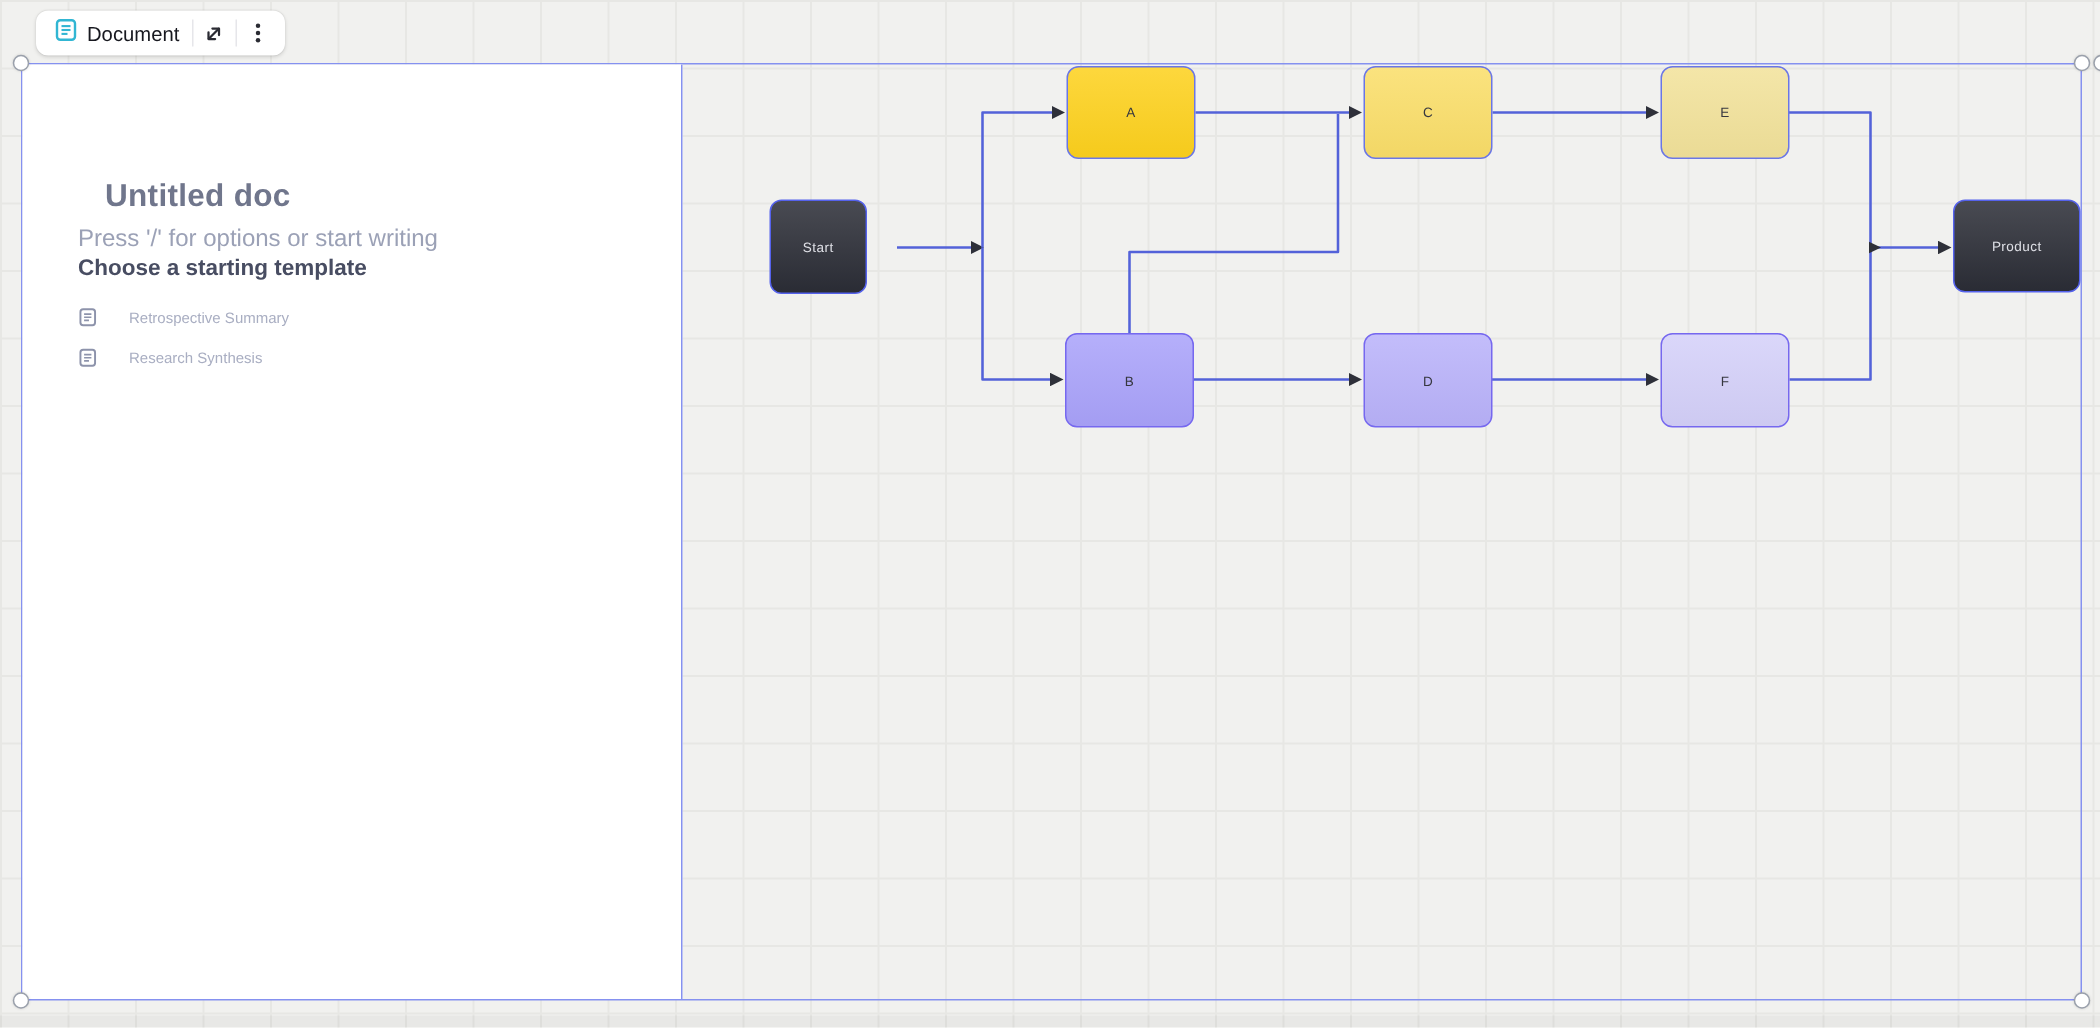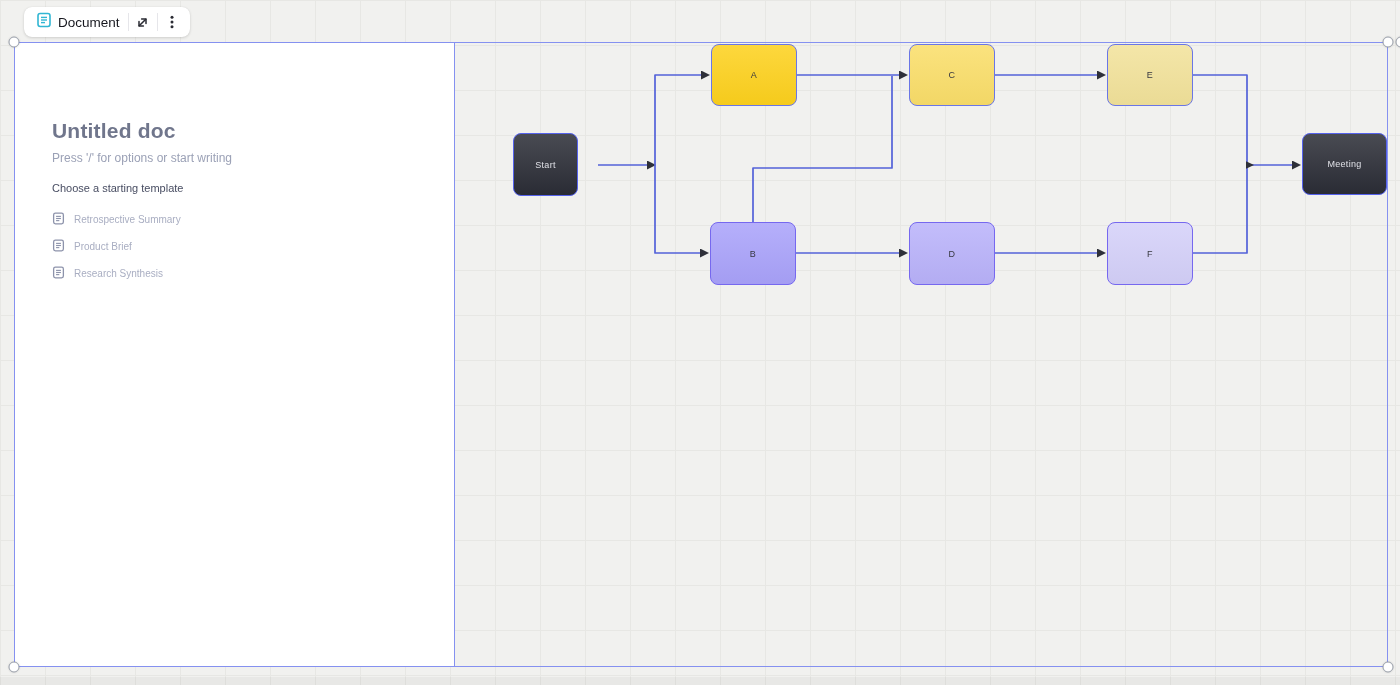--- a/index.html
+++ b/index.html
@@ -24,25 +24,25 @@
   
   .toolbar{position:absolute;left:24px;top:7px;height:30px;z-index:40;
     background:#fff;border-radius:8px;box-shadow:0 1px 3px rgba(0,0,0,.14),0 0 1px rgba(0,0,0,.1);
     display:flex;align-items:center;padding:0 4px;}
   .tb-group{display:flex;align-items:center;gap:6px;padding:0 8px;height:100%;cursor:pointer;}
   .tb-label{font-size:13.5px;font-weight:500;color:#17181f;}
   .tb-sep{width:1px;height:18px;background:#e6e6ea;}
   .tb-btn{display:flex;align-items:center;justify-content:center;width:28px;height:100%;cursor:pointer;}
 
   
-  .doc-title{margin-top:76px;font-size:21px;font-weight:600;color:#70768c;letter-spacing:.2px;}
-  .doc-sub{margin-top:8px;font-size:12px;color:#9ba1b6;}
-  .tpl-heading{margin-top:17px;font-size:11px;font-weight:400;color:#484d62;}
+  .doc-title{margin-top:76px;font-size:21px;font-weight:600;color:#70768c;letter-spacing:.2px;margin-left:18px;}
+  .doc-sub{margin-top:8px;font-size:16px;color:#9ba1b6;}
+  .tpl-heading{margin-top:1px;font-size:15px;font-weight:700;color:#484d62;}
   .tpl-list{margin-top:12px;display:flex;flex-direction:column;}
-  .tpl-item{display:flex;align-items:center;gap:9px;height:27px;cursor:pointer;}
+  .tpl-item{display:flex;align-items:center;gap:21px;height:27px;cursor:pointer;}
   .tpl-item span{font-size:10px;color:#a9aec2;}
 
   
   .node{position:absolute;display:flex;align-items:center;justify-content:center;
     border-radius:8px;border:1.5px solid;box-sizing:border-box;font-size:9px;
     letter-spacing:.3px;z-index:20;cursor:pointer;
     background-image:linear-gradient(rgba(255,255,255,.14),rgba(0,0,0,.03));}
   svg.edges{position:absolute;left:0;top:0;z-index:15;pointer-events:none;}
 </style>
 </head>
@@ -58,29 +58,20 @@
     <div class="tpl-heading">Choose a starting template</div>
     <div class="tpl-list">
         <div class="tpl-item">
           <span><svg width="13" height="13" viewBox="0 0 16 16" fill="none">
               <rect x="2" y="1.5" width="12" height="13" rx="2.2" stroke="#8d93ab" stroke-width="1.6"></rect>
               <line x1="5" y1="5.4" x2="11" y2="5.4" stroke="#8d93ab" stroke-width="1.4"></line>
               <line x1="5" y1="8" x2="11" y2="8" stroke="#8d93ab" stroke-width="1.4"></line>
               <line x1="5" y1="10.6" x2="9" y2="10.6" stroke="#8d93ab" stroke-width="1.4"></line>
             </svg></span>
           <span>Retrospective Summary</span>
-        </div>
-        <div class="tpl-item">
-          <span><svg width="13" height="13" viewBox="0 0 16 16" fill="none">
-              <rect x="2" y="1.5" width="12" height="13" rx="2.2" stroke="#8d93ab" stroke-width="1.6"></rect>
-              <line x1="5" y1="5.4" x2="11" y2="5.4" stroke="#8d93ab" stroke-width="1.4"></line>
-              <line x1="5" y1="8" x2="11" y2="8" stroke="#8d93ab" stroke-width="1.4"></line>
-              <line x1="5" y1="10.6" x2="9" y2="10.6" stroke="#8d93ab" stroke-width="1.4"></line>
-            </svg></span>
-          <span>Product Brief</span>
         </div>
         <div class="tpl-item">
           <span><svg width="13" height="13" viewBox="0 0 16 16" fill="none">
               <rect x="2" y="1.5" width="12" height="13" rx="2.2" stroke="#8d93ab" stroke-width="1.6"></rect>
               <line x1="5" y1="5.4" x2="11" y2="5.4" stroke="#8d93ab" stroke-width="1.4"></line>
               <line x1="5" y1="8" x2="11" y2="8" stroke="#8d93ab" stroke-width="1.4"></line>
               <line x1="5" y1="10.6" x2="9" y2="10.6" stroke="#8d93ab" stroke-width="1.4"></line>
             </svg></span>
           <span>Research Synthesis</span>
         </div>
@@ -110,21 +101,21 @@
   </svg>
 
   <div id="node-layer">
       <div class="node" style="left: 513px; top: 133px; width: 65px; height: 63px; background-color: rgb(43, 45, 54); border-color: rgb(85, 98, 236); color: rgb(223, 224, 230);">Start</div>
       <div class="node" style="left: 711px; top: 44px; width: 86px; height: 62px; background-color: rgb(253, 209, 29); border-color: rgb(106, 118, 230); color: rgb(54, 55, 63);">A</div>
       <div class="node" style="left: 909px; top: 44px; width: 86px; height: 62px; background-color: rgb(250, 222, 105); border-color: rgb(106, 118, 230); color: rgb(54, 55, 63);">C</div>
       <div class="node" style="left: 1107px; top: 44px; width: 86px; height: 62px; background-color: rgb(242, 226, 154); border-color: rgb(106, 118, 230); color: rgb(54, 55, 63);">E</div>
       <div class="node" style="left: 710px; top: 222px; width: 86px; height: 63px; background-color: rgb(169, 162, 250); border-color: rgb(118, 104, 239); color: rgb(54, 55, 63);">B</div>
       <div class="node" style="left: 909px; top: 222px; width: 86px; height: 63px; background-color: rgb(185, 178, 250); border-color: rgb(118, 104, 239); color: rgb(54, 55, 63);">D</div>
       <div class="node" style="left: 1107px; top: 222px; width: 86px; height: 63px; background-color: rgb(212, 208, 249); border-color: rgb(118, 104, 239); color: rgb(54, 55, 63);">F</div>
-      <div class="node" style="left: 1302px; top: 133px; width: 85px; height: 62px; background-color: rgb(43, 45, 54); border-color: rgb(85, 98, 236); color: rgb(223, 224, 230);">Meeting</div>
+      <div class="node" style="left: 1302px; top: 133px; width: 85px; height: 62px; background-color: rgb(43, 45, 54); border-color: rgb(85, 98, 236); color: rgb(223, 224, 230);">Product</div>
     </div>
 
   <div class="handle" style="left:14px;top:42px;"></div>
   <div class="handle" style="left:1388px;top:42px;"></div>
   <div class="handle" style="left:14px;top:667px;"></div>
   <div class="handle" style="left:1388px;top:667px;"></div>
   <div class="handle" style="left:1401px;top:42px;"></div>
 
   <div class="toolbar">
     <div class="tb-group">

